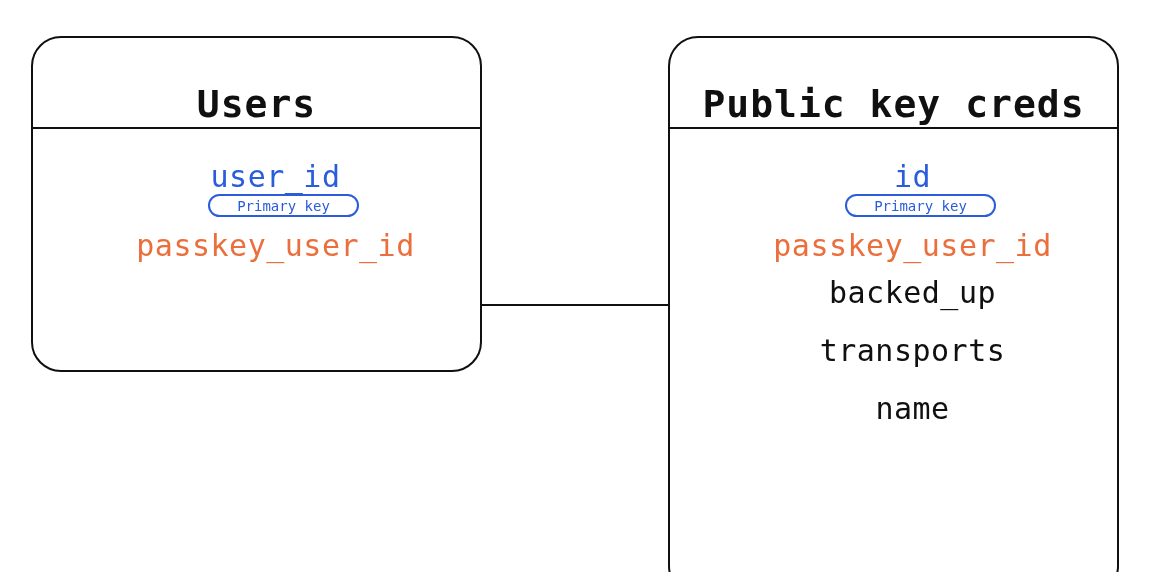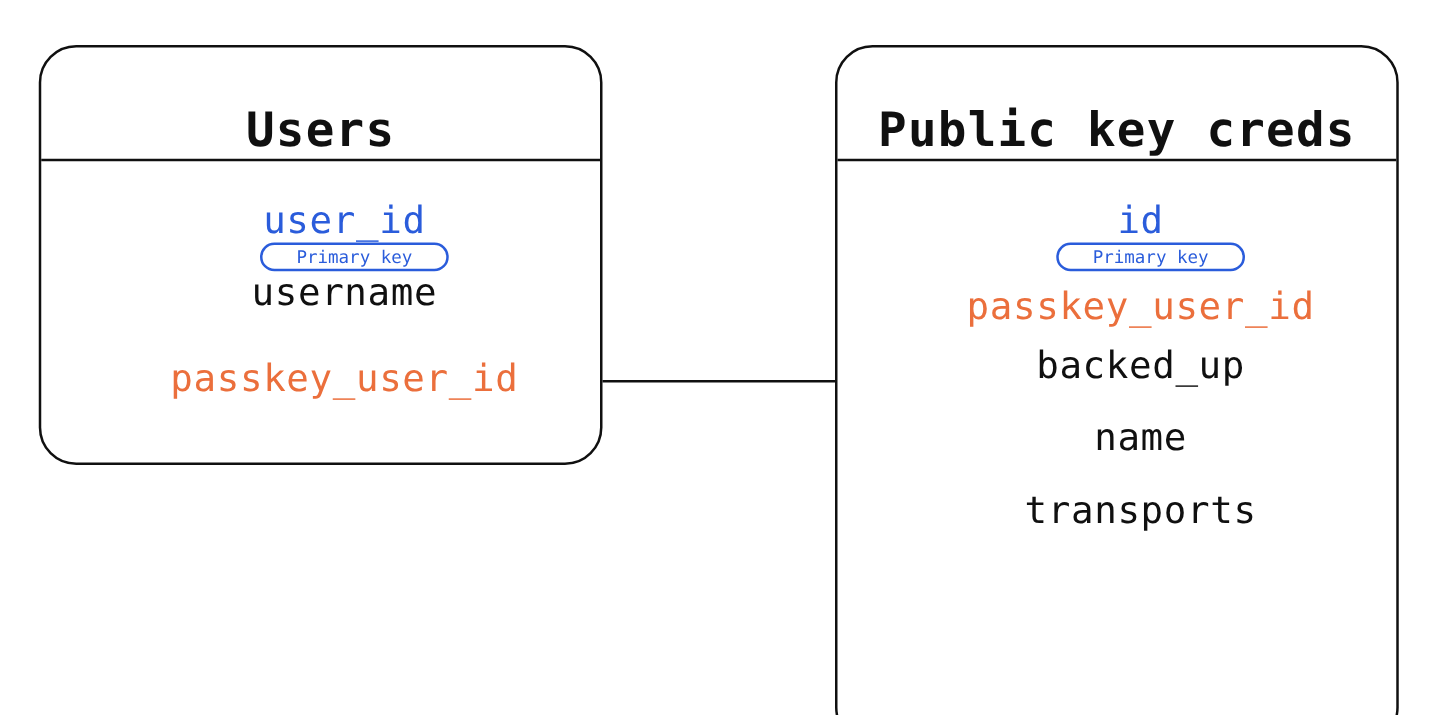--- a/index.html
+++ b/index.html
@@ -101,23 +101,20 @@
   <div class="table-card users">
     <div class="table-header">
       <span class="table-title">Users</span>
     </div>
     <div class="table-body">
       <div class="field-row">
         <span class="field-name primary">user_id</span>
         <span class="pk-badge">Primary key</span>
       </div>
       <div class="field-row">
-        <span class="field-name">username</span>
-      </div>
-      <div class="field-row">
         <span class="field-name foreign">passkey_user_id</span>
       </div>
     </div>
   </div>
 
   <div class="table-card creds">
     <div class="table-header">
       <span class="table-title">Public key creds</span>
     </div>
     <div class="table-body">
@@ -125,21 +122,21 @@
         <span class="field-name primary">id</span>
         <span class="pk-badge">Primary key</span>
       </div>
       <div class="field-row">
         <span class="field-name foreign">passkey_user_id</span>
       </div>
       <div class="field-row">
         <span class="field-name">backed_up</span>
       </div>
       <div class="field-row">
-        <span class="field-name">name</span>
+        <span class="field-name">transports</span>
       </div>
       <div class="field-row">
-        <span class="field-name">transports</span>
+        <span class="field-name">name</span>
       </div>
     </div>
   </div>
 
 </div>
 
 </body></html>

